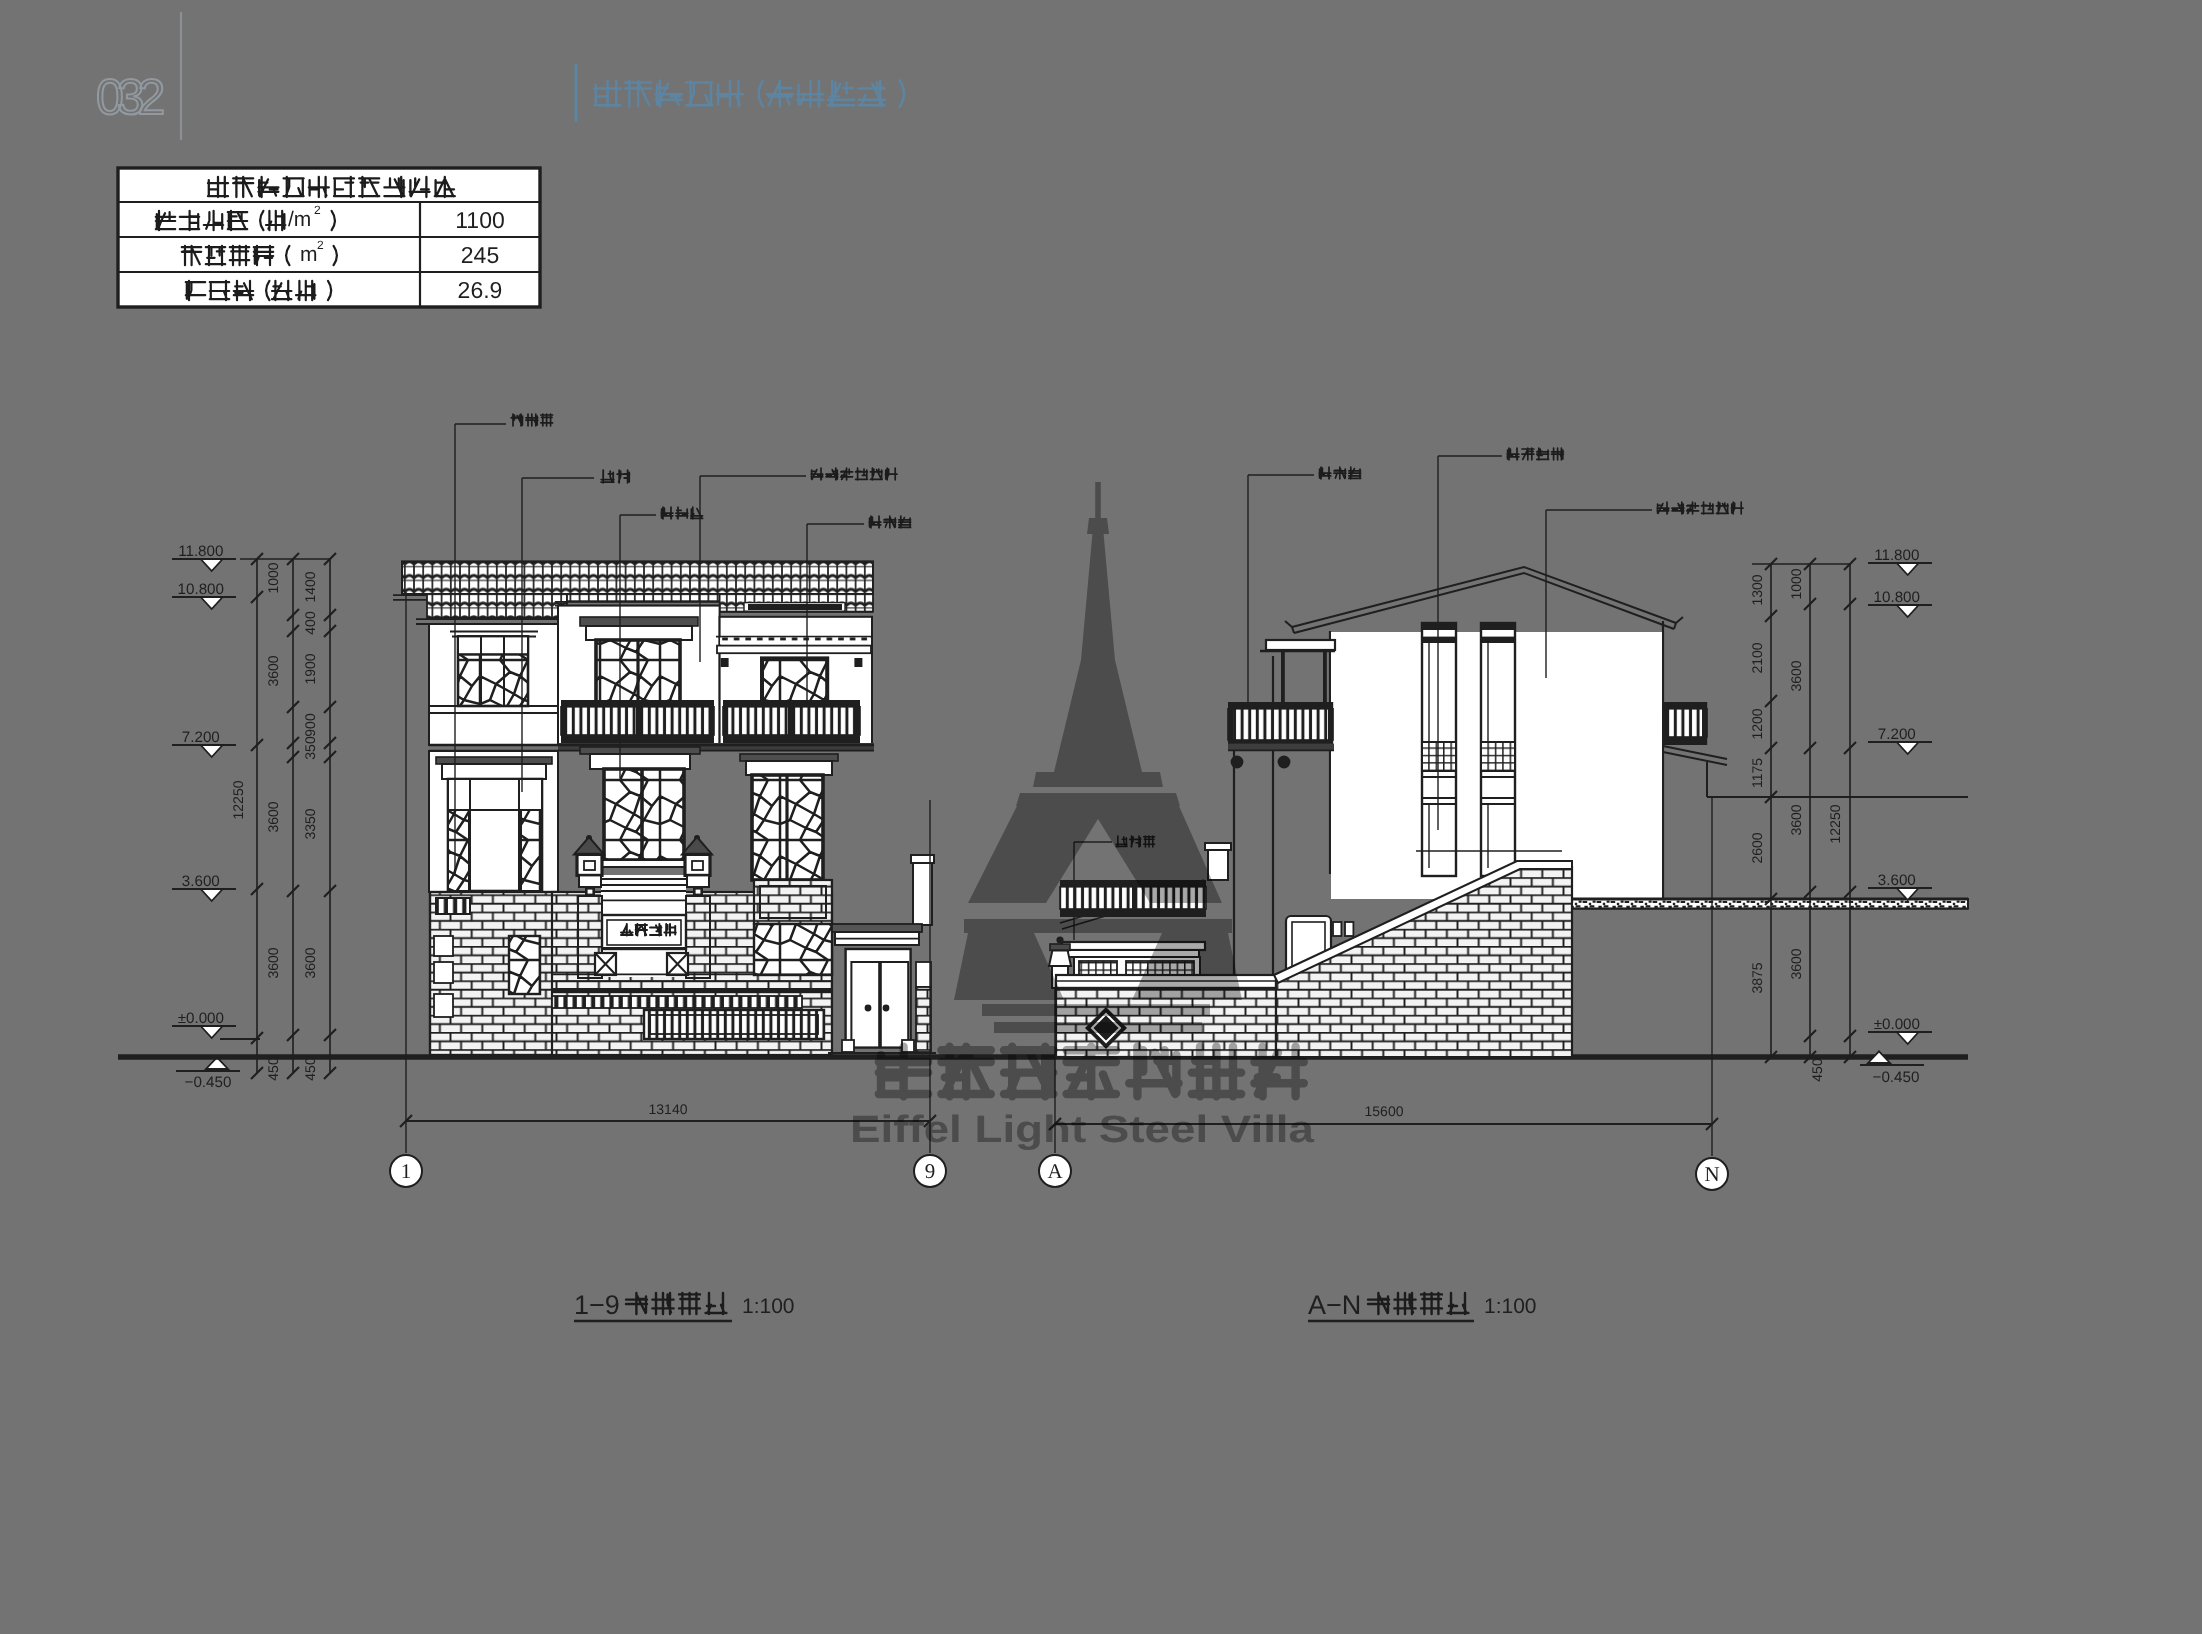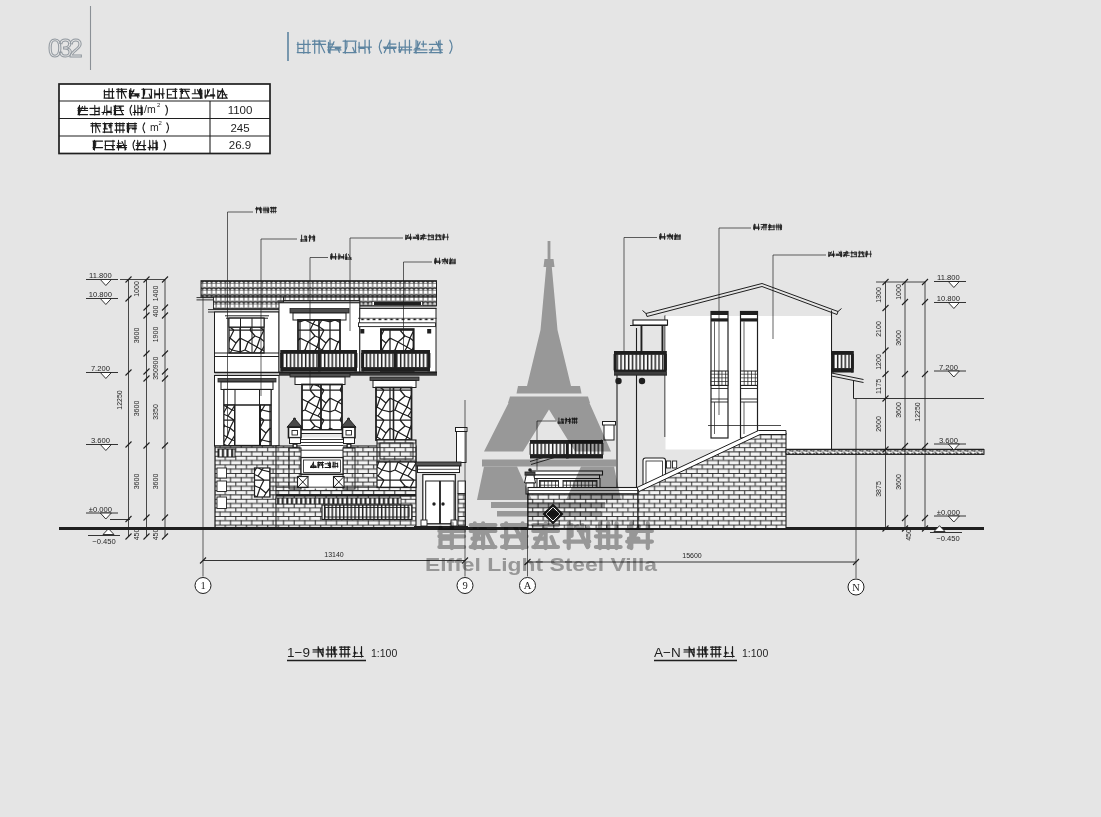--- a/index.html
+++ b/index.html
@@ -1,15 +1,15 @@
 <!DOCTYPE html>
 <html><head><meta charset="utf-8"><title>032</title>
 <style>
 html,body{margin:0;padding:0;background:#ffffff;}
-#page{position:relative;width:1101px;height:817px;background:#e5e5e5;overflow:hidden;}
+#page{position:relative;width:1101px;height:817px;background:#737373;overflow:hidden;}
 </style></head>
 <body>
 <div id="page">
 <svg width="1101" height="817" viewBox="0 0 1101 817">
 <defs>
 <pattern id="tile" width="4.6" height="6.9" patternUnits="userSpaceOnUse">
  <rect width="4.6" height="6.9" fill="white"></rect>
  <path d="M0 0.4H4.6" stroke="#1f1f1f" stroke-width="0.55"></path>
  <path d="M0 0V6.9 M4.6 0V6.9" stroke="#1f1f1f" stroke-width="0.85"></path>
  <path d="M0 6.1 Q2.3 3.6 4.6 6.1" fill="none" stroke="#1f1f1f" stroke-width="1.45"></path>

